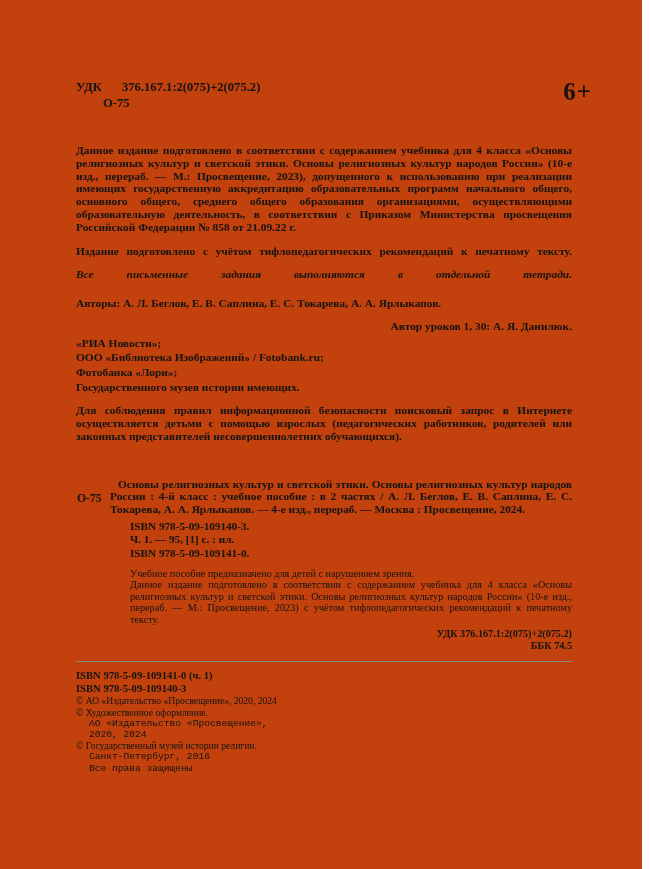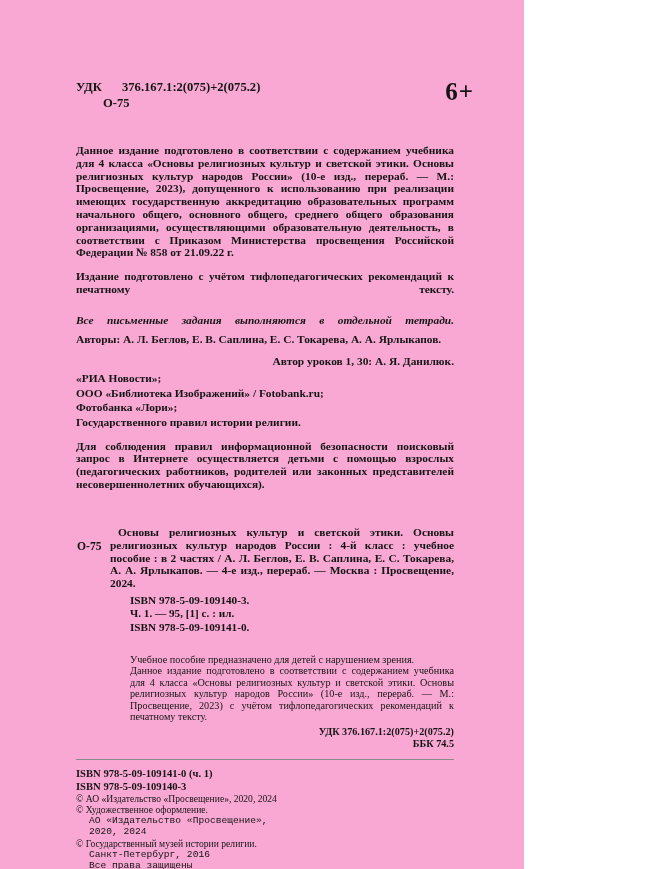--- a/index.html
+++ b/index.html
@@ -1,19 +1,19 @@
 <!DOCTYPE html>
 <html><head>
 <meta charset="utf-8">
 <style>
   * { margin: 0; padding: 0; box-sizing: border-box; }
   html, body { background: #ffffff; }
   .page {
-    width: 524px; height: 869px;
-    background: #f9a8d4;
+    width: 642px; height: 869px;
+    background: #c2410c;
     position: relative;
     font-family: "Liberation Serif", serif;
     color: #141414;
     padding: 80px 70px 0 76px;
     overflow: hidden;
   }
   .hdr { display: flex; justify-content: space-between; align-items: flex-start; }
   .codes { font-size: 12.6px; font-weight: bold; line-height: 15.5px; }
   .codes .row { display: flex; }
   .codes .lbl { width: 46px; }
@@ -21,32 +21,32 @@
   .age { font-size: 25px; font-weight: bold; letter-spacing: 1px; margin-top: -2px; margin-right: -20px; }
 
   .para {
     font-size: 11.4px;
     line-height: 12.8px;
     text-align: justify;
     font-weight: bold;
   }
   .p1 { margin-top: 33px; }
   .tiflo { margin-top: 11px; text-align-last: justify; }
-  .tasks { margin-top: 18px; font-style: italic; text-align-last: justify; }
-  .authors { margin-top: 6px; text-align: left; }
+  .tasks { margin-top: 11px; font-style: italic; text-align-last: justify; }
+  .authors { margin-top: 16px; text-align: left; }
   .lessons { margin-top: 10px; text-align: right; }
   .mat-head { margin-top: 22px; text-align: left; }
   .materials { margin-top: 3px; font-size: 11.4px; font-weight: bold; line-height: 14.6px; }
   .safety { margin-top: 10px; }
 
   .catalog { margin-top: 35px; position: relative; padding-left: 34px; }
   .cat-code { position: absolute; left: 1px; top: 14px; font-size: 11.6px; font-weight: bold; }
   .cat-title { font-size: 11.4px; line-height: 12.9px; text-align: justify; font-weight: bold; text-indent: 8px; }
   .cat-isbn { margin-top: 4px; padding-left: 20px; font-size: 11.2px; font-weight: bold; line-height: 13.2px; }
-  .cat-notes { margin-top: 20px; padding-left: 20px; font-size: 10.2px; font-weight: normal; line-height: 11.5px; }
+  .cat-notes { margin-top: 8px; padding-left: 20px; font-size: 10.2px; font-weight: normal; line-height: 11.5px; }
   .cat-notes .just { text-align: justify; }
   .cat-codes-right { margin-top: 3px; text-align: right; font-size: 10.2px; font-weight: bold; line-height: 12px; }
 
   .rule { margin-top: 9px; border-top: 1px solid #8a8a8a; width: 100%; }
 
   .footer { margin-top: 7px; display: flex; justify-content: space-between; flex-direction: column; }
   .f-isbn { font-size: 10.6px; font-weight: bold; line-height: 13px; }
   .f-copy { font-size: 9.6px; font-weight: normal; line-height: 11.2px; width: 216px; }
   .f-copy .indent { padding-left: 13px; font-family: Liberation Mono, monospace; }
 </style>
@@ -76,21 +76,21 @@
 
   <p class="para authors">Авторы: А. Л. Беглов, Е. В. Саплина, Е. С. Токарева, А. А. Ярлыкапов.</p>
 
   <p class="para lessons">Автор уроков 1, 30: А. Я. Данилюк.</p>
 
 
   <div class="materials">
     <div>«РИА Новости»;</div>
     <div>ООО «Библиотека Изображений» / Fotobank.ru;</div>
     <div>Фотобанка «Лори»;</div>
-    <div>Государственного правил истории религии.</div>
+    <div>Государственного музея истории имеющих.</div>
   </div>
 
   <p class="para safety">Для соблюдения правил информационной безопасности поисковый запрос в Интернете осуществляется детьми с помощью взрослых (педагогических работников, родителей или законных представителей несовершеннолетних обучающихся).</p>
 
   <div class="catalog">
     <span class="cat-code">О-75</span>
     <p class="cat-title"><span>Основы религиозных культур и светской этики. Основы религиозных культур народов России</span><span> : 4-й класс : учебное пособие : в 2 частях / А. Л. Беглов, Е. В. Саплина, Е. С. Токарева, А. А. Ярлыкапов. — 4-е изд., перераб. — Москва : Просвещение, 2024.</span></p>
     <div class="cat-isbn">
       <div>ISBN 978-5-09-109140-3.</div>
       <div>Ч. 1. — 95, [1] с. : ил.</div>

